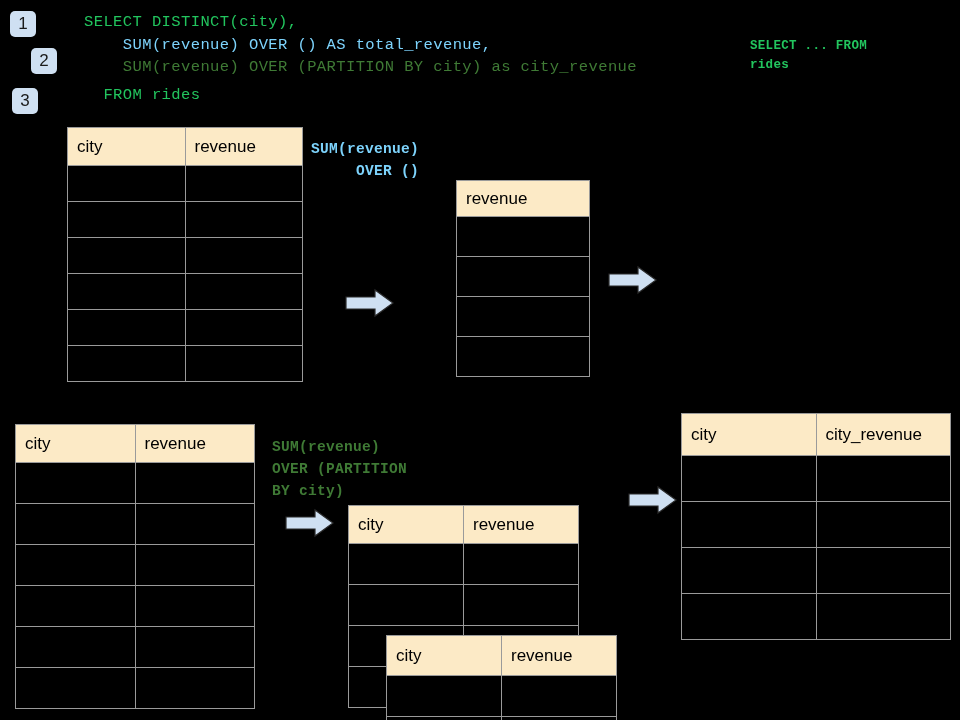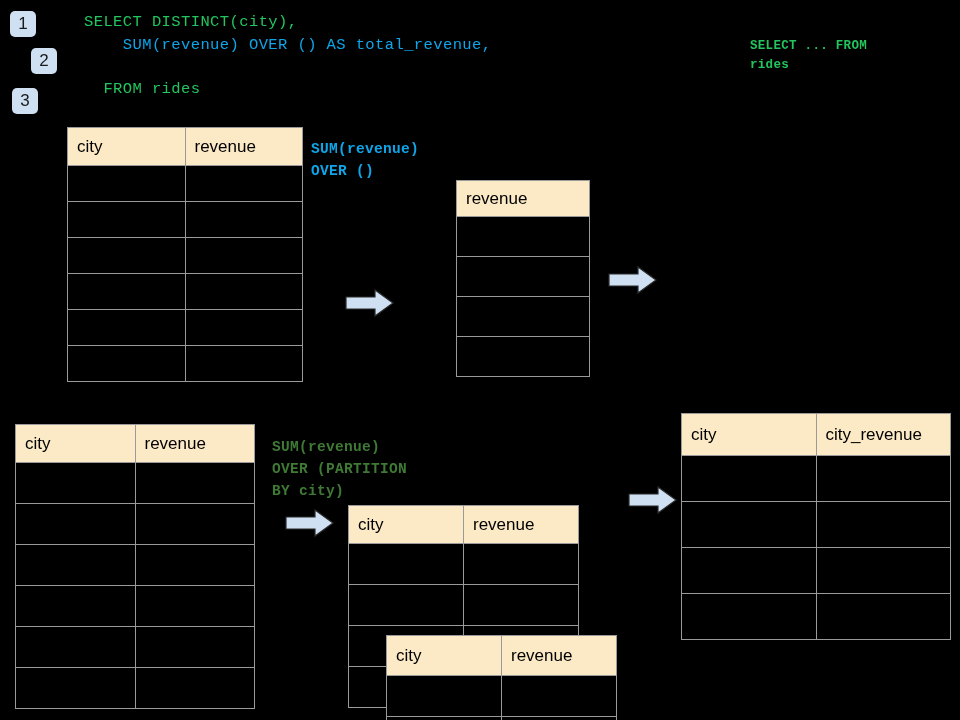--- a/index.html
+++ b/index.html
@@ -33,21 +33,21 @@
   
   .code {
     position: absolute;
     font-family: "Liberation Mono", monospace;
     font-size: 15.5px;
     letter-spacing: 0.4px;
     white-space: pre;
     line-height: 21.5px;
   }
   .c-purple { color: #22c55e; }
-  .c-red    { color: #0ea5e9; }
+  .c-red    { color: #7dd3fc; text-align: right; }
   .c-green  { color: #3f7a35; }
 
   .annot {
     position: absolute;
     font-family: "Liberation Mono", monospace;
     font-size: 14.5px;
     letter-spacing: 0.3px;
     white-space: pre;
     line-height: 22px;
     font-weight: bold;
@@ -91,21 +91,22 @@
 <body>
 
 <div id="canvas">
 
   <div class="badge" style="left:10px; top:11px;">1</div>
   <div class="badge" style="left:31px; top:48px;">2</div>
   <div class="badge" style="left:12px; top:88px;">3</div>
 
   <div class="code c-purple" style="left:84px; top:12px;">SELECT DISTINCT(city),</div>
   <div class="code c-red" style="left:84px; top:35px;">    SUM(revenue) OVER () AS total_revenue,</div>
-  <div class="code c-purple" style="left:84px; top:79px;">  FROM rides</div>
+  <div class="code c-green" style="left:84px; top:57px;">    SUM(revenue) OVER (PARTITION BY city) as city_revenue</div>
+  <div class="code c-purple" style="left:84px; top:85px;">  FROM rides</div>
 
   <div class="annot small c-purple" style="left:750px; top:37px;">SELECT ... FROM
 rides</div>
 
   <div class="annot c-red" style="left:311px; top:138px;">SUM(revenue)
 OVER ()</div>
 
   <div class="annot c-green" style="left:272px; top:436px;">SUM(revenue)
 OVER (PARTITION
 BY city)</div>

